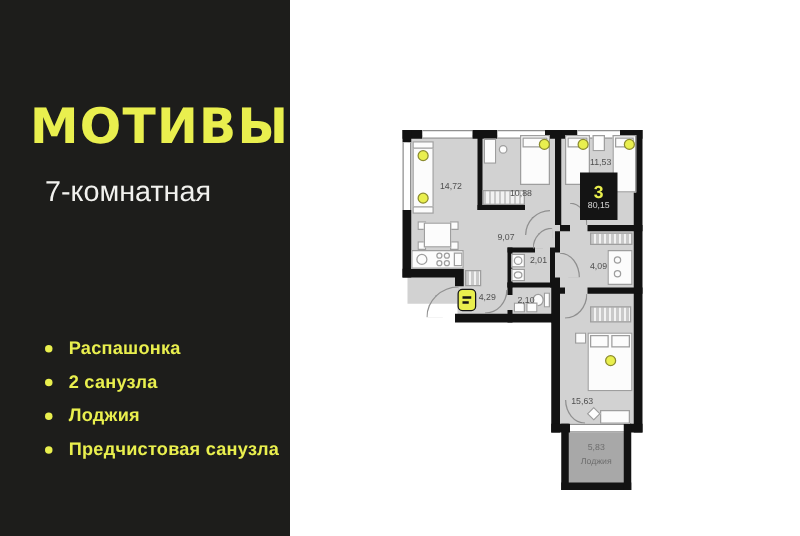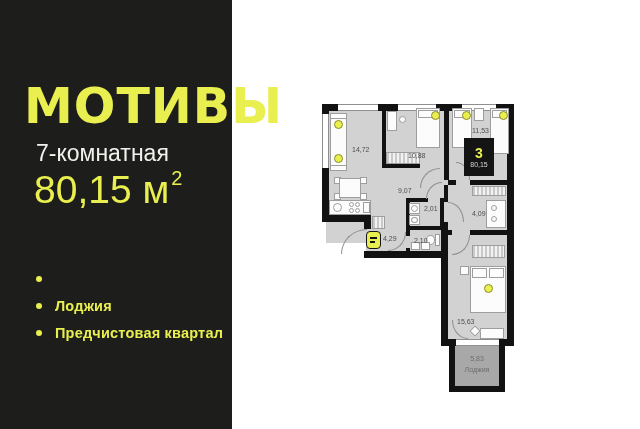--- a/index.html
+++ b/index.html
@@ -9,21 +9,21 @@
     -webkit-font-smoothing:antialiased;
   }
   
   .panel{
     position:absolute;left:0;top:0;width:232px;height:429px;
     background:#1d1d1b;
   }
   .logo{
     position:absolute;left:24px;top:82px;
     font-family:"DejaVu Sans",sans-serif;
-    font-weight:900;font-size:49px;letter-spacing:1px;
+    font-weight:900;font-size:39px;letter-spacing:1px;
     color:#e9ef4e;line-height:1;
   }
   .apt-type{
     position:absolute;left:36px;top:141px;
     font-size:23px;font-weight:500;color:#f1f1ee;line-height:1.1;
   }
   .apt-area{
     position:absolute;left:34px;top:169px;
     font-size:39px;font-weight:500;color:#e9ef4e;line-height:1.1;
   }
@@ -60,32 +60,36 @@
   .badge .b-rooms{color:#e9ef4e;font-size:14px;font-weight:700;line-height:1;}
   .badge .b-area{color:#d8d8d8;font-size:7px;line-height:1;}
   .loggia-label{position:absolute;font-size:7px;color:#6e6e6e;text-align:center;line-height:1.5;}
 </style>
 </head>
 <body>
 
 <div class="panel">
   <div class="logo">МОТИВЫ</div>
   <div class="apt-type">7-комнатная</div>
-  <div class="apt-area"><span>80,15 м</span><sup>2</sup></div>
   <div class="features">
     <div class="feature">
         <span class="dot"></span>
+        <span class="txt">Распашонка</span>
+      </div>
+    <div class="feature">
+        <span class="dot"></span>
+        <span class="txt">2 санузла</span>
       </div>
     <div class="feature">
         <span class="dot"></span>
         <span class="txt">Лоджия</span>
       </div>
     <div class="feature">
         <span class="dot"></span>
-        <span class="txt">Предчистовая квартал</span>
+        <span class="txt">Предчистовая санузла</span>
       </div>
   </div>
 </div>
 
 <div class="plan">
 
   <div class="fill" style="left:4px;top:10px;width:184px;height:135px;"></div>
   <div class="fill" style="left:44px;top:117px;width:80px;height:40px;"></div>
   <div class="fill" style="left:122px;top:82px;width:66px;height:164px;"></div>
   <div class="fill-dark" style="left:129px;top:243px;width:52px;height:49px;"></div>

